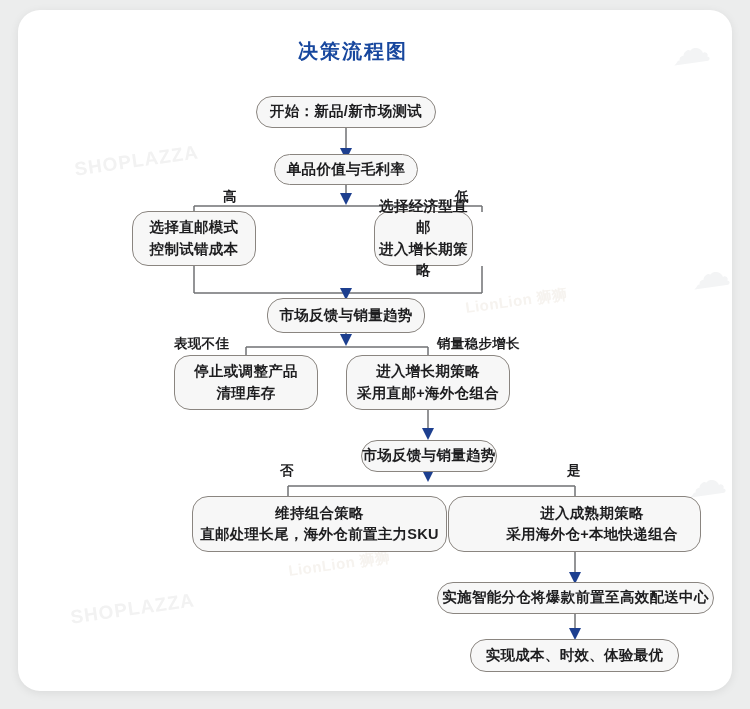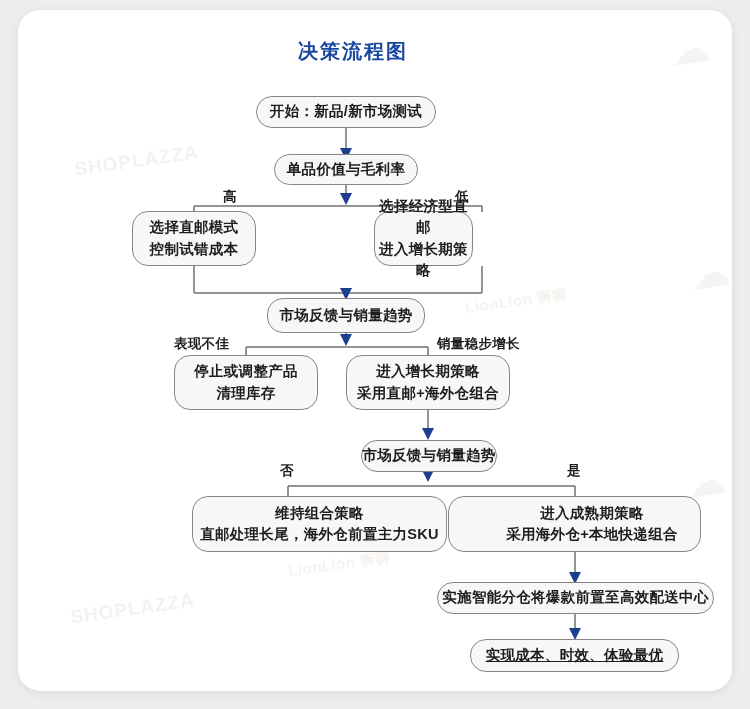--- a/index.html
+++ b/index.html
@@ -207,21 +207,21 @@
 
     <div class="node" style="left:430px; top:486px; width:253px; height:56px;padding-left:35px;">
       <span class="ln">进入成熟期策略</span>
       <span class="ln">采用海外仓+本地快递组合</span>
     </div>
 
     <div class="node" style="left:419px; top:572px; width:277px; height:32px;">
       <span class="ln">实施智能分仓将爆款前置至高效配送中心</span>
     </div>
 
-    <div class="node" style="left:452px; top:629px; width:209px; height:33px;text-decoration:underline;">
+    <div class="node" style="left:452px; top:629px; width:209px; height:33px;">
       <span class="ln">实现成本、时效、体验最优</span>
     </div>
 
     <div class="edge-label" style="left:205px; top:178px;">高</div>
     <div class="edge-label" style="left:437px; top:178px;">低</div>
     <div class="edge-label" style="left:156px; top:325px;">表现不佳</div>
     <div class="edge-label" style="left:419px; top:325px;">销量稳步增长</div>
     <div class="edge-label" style="left:262px; top:452px;">否</div>
     <div class="edge-label" style="left:549px; top:452px;">是</div>
 

